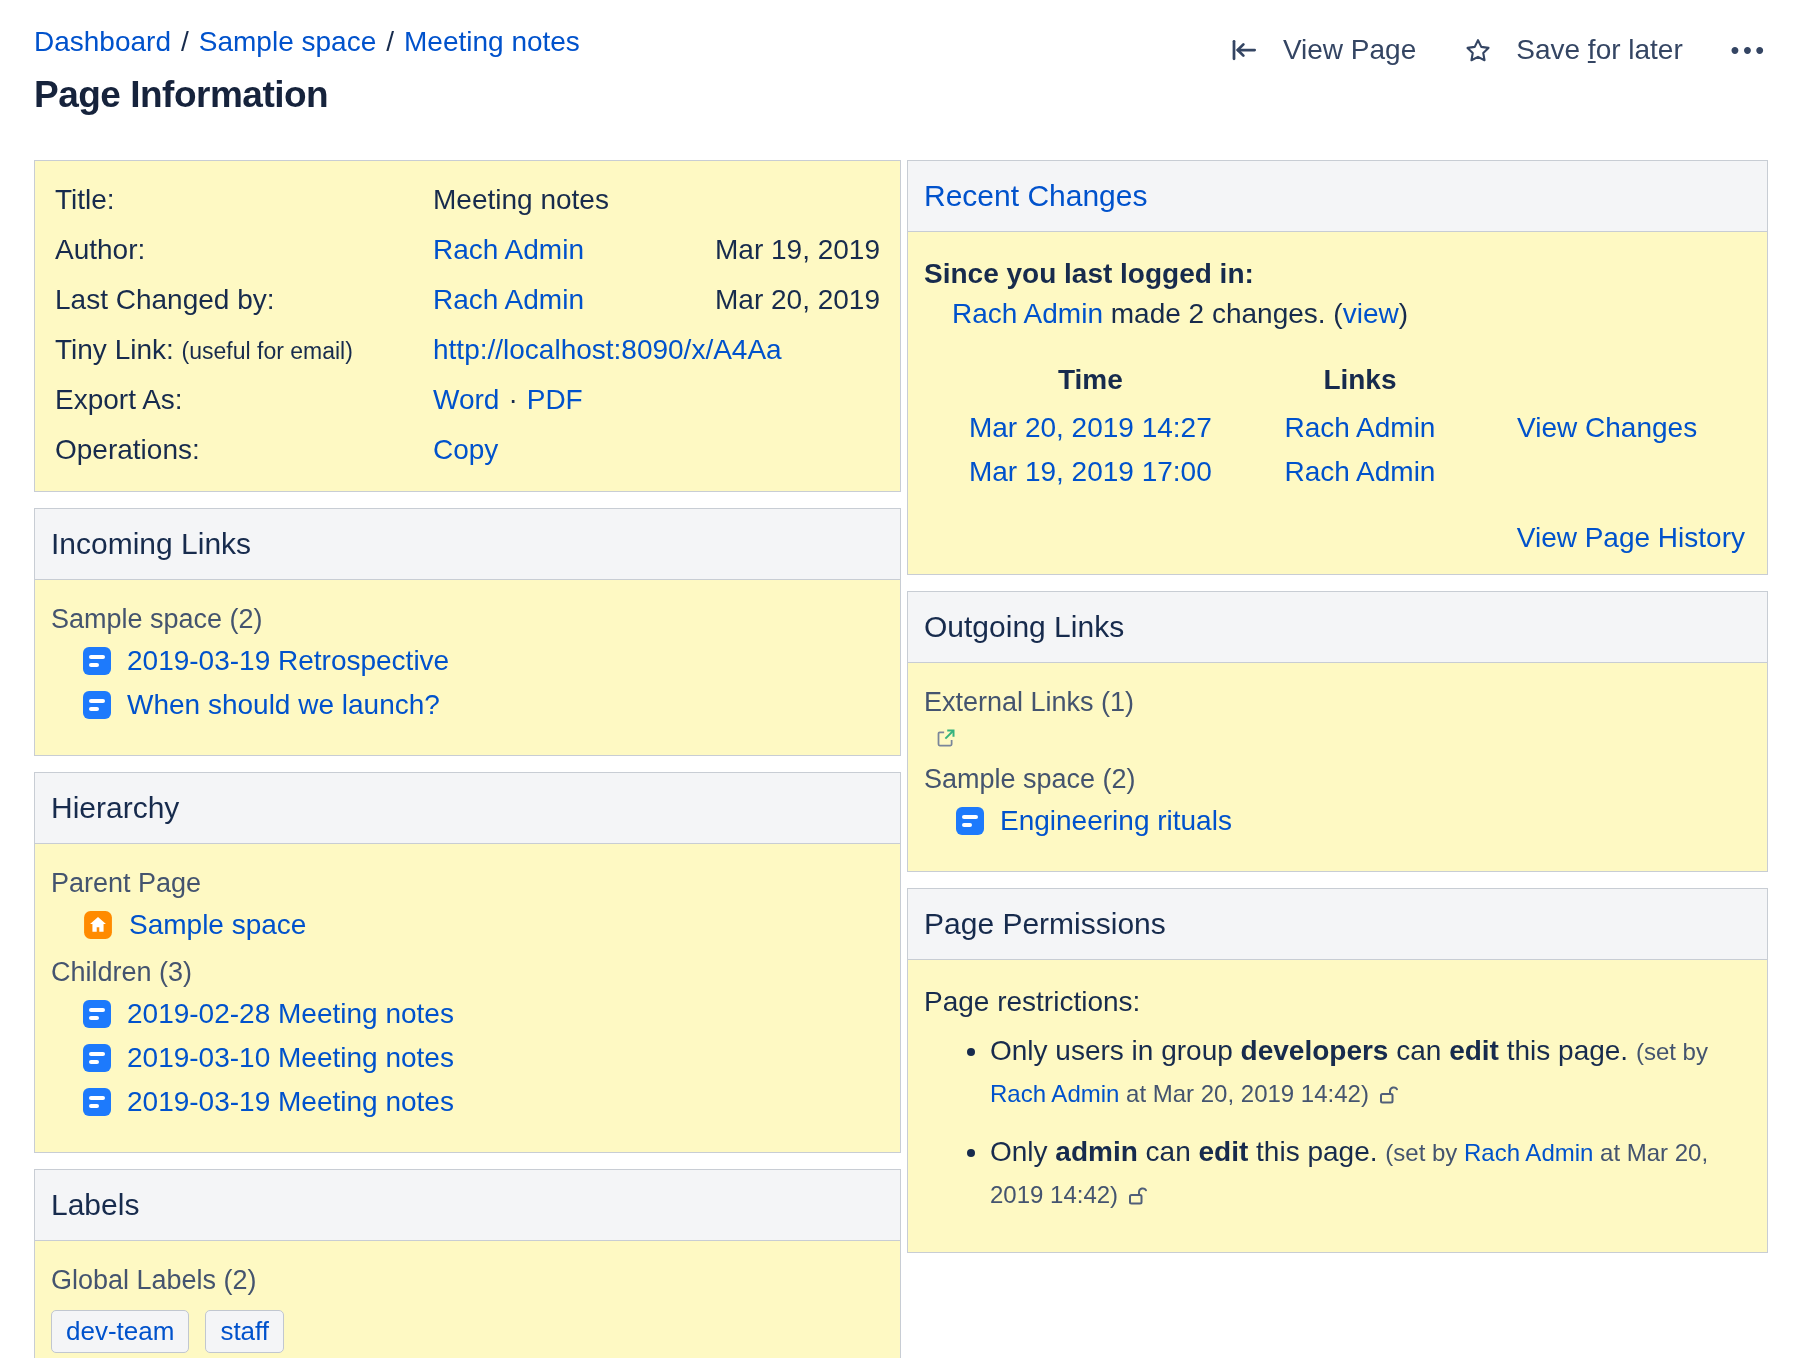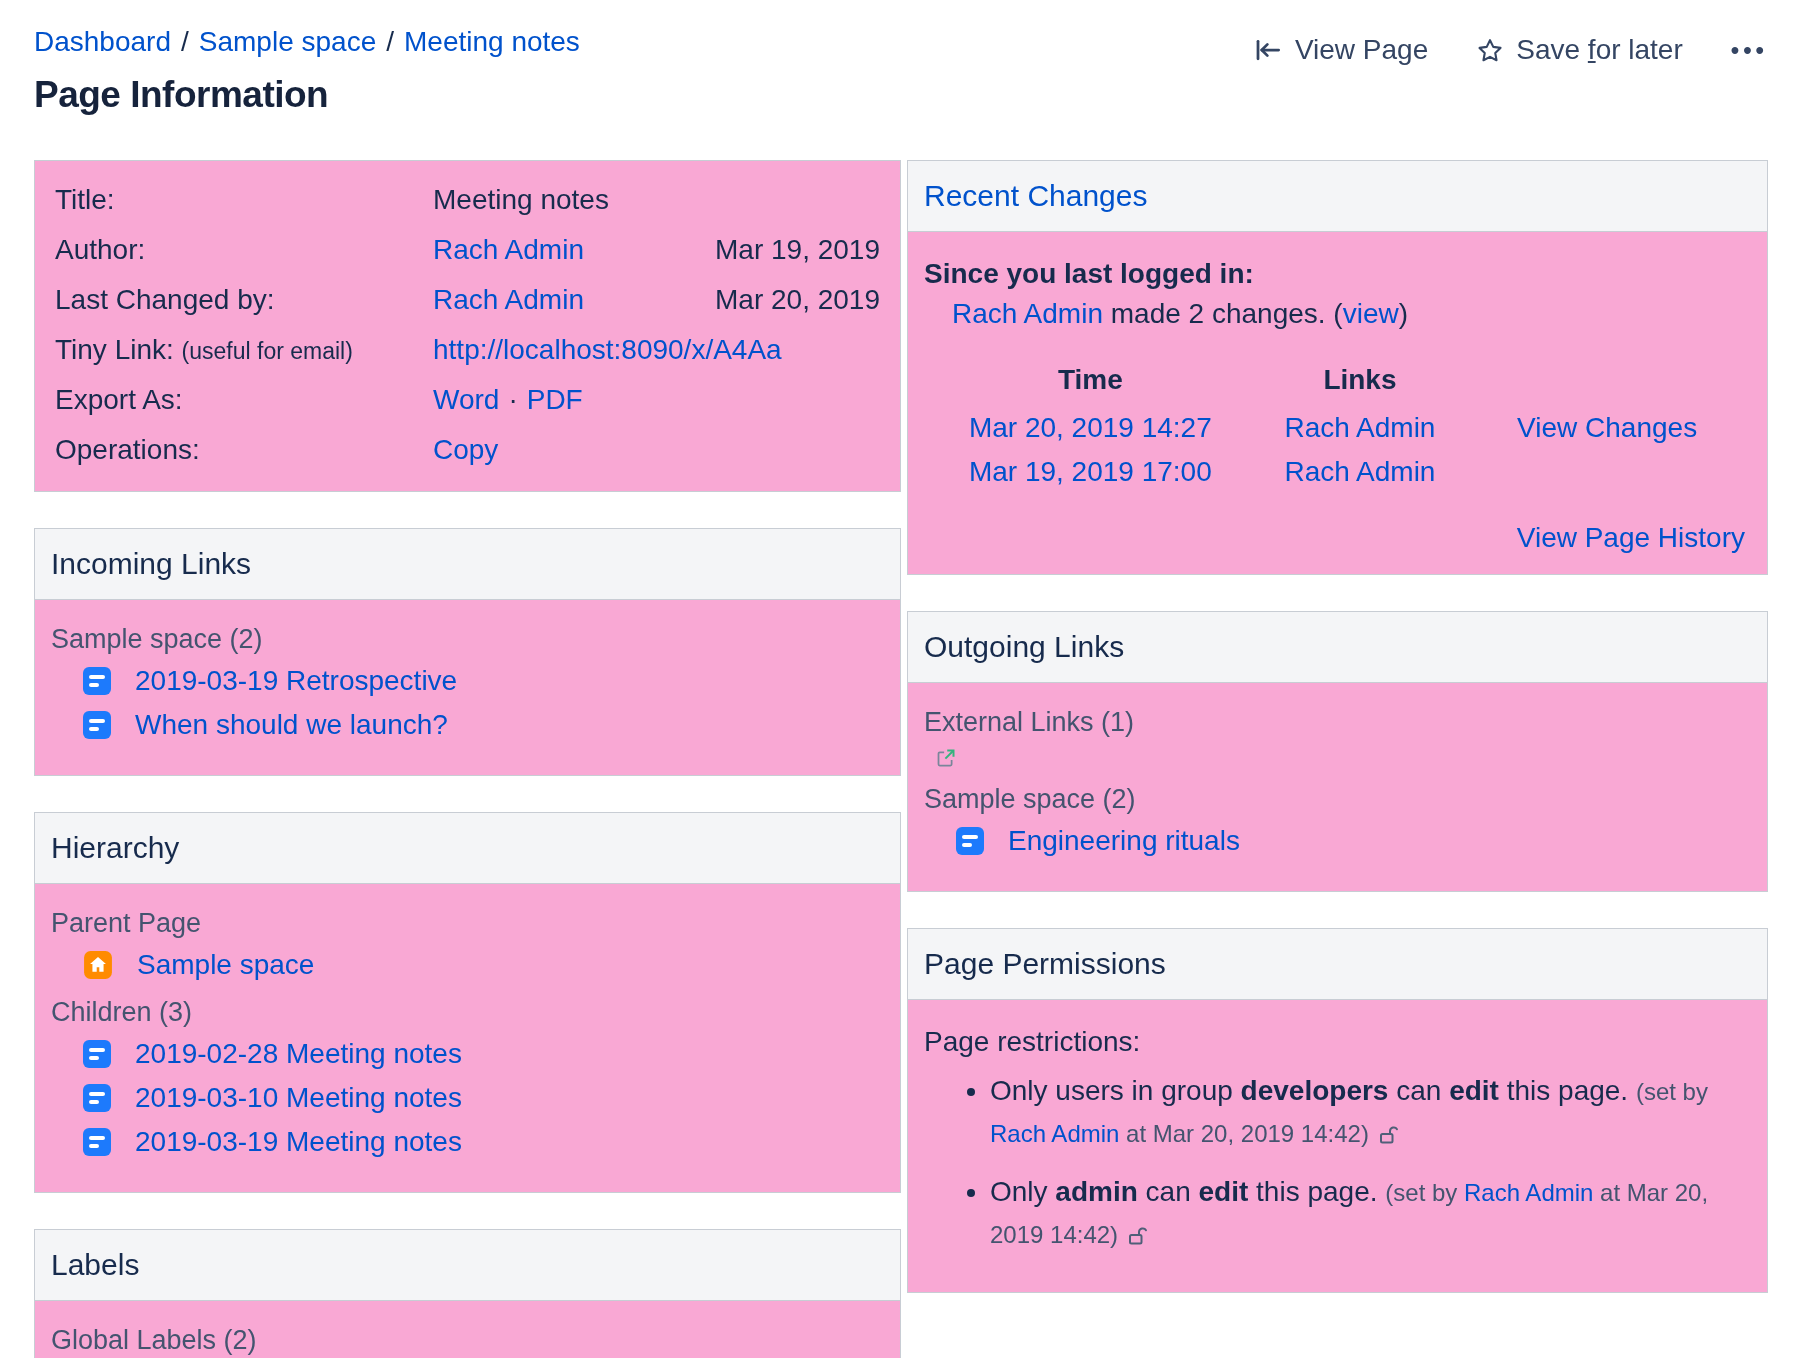--- a/index.html
+++ b/index.html
@@ -7,47 +7,47 @@
        font-family:"Liberation Sans","DejaVu Sans",sans-serif;font-size:28px}
   a{color:#0052CC;text-decoration:none;cursor:pointer}
   .page{padding:24px 32px 40px 34px}
 
   
   .topbar{display:flex;justify-content:space-between;align-items:flex-start}
   .breadcrumb{font-size:28px;line-height:1.3}
   .crumb-sep{color:#172B4D;margin:0 10px}
   .page-title{font-size:37px;font-weight:700;margin:14px 0 0;color:#16233c;letter-spacing:-0.5px}
   .top-actions{display:flex;align-items:center;gap:48px;padding-top:10px;font-size:28px}
-  .action{display:inline-flex;align-items:center;gap:12px;color:#344563}
+  .action{display:inline-flex;align-items:center;gap:24px;color:#344563}
   .accesskey{text-decoration:underline}
   .more-btn{font-size:24px;letter-spacing:4px;color:#344563;font-weight:700}
   .action-icon{display:inline-flex;align-items:center}
 
   
   .columns{display:flex;gap:6px;margin-top:44px;align-items:flex-start}
   .col-left{flex:0 0 867px;width:867px}
   .col-right{flex:1;min-width:0}
-  .panel{border:1px solid #c8cdd4;margin-bottom:36px;background:#f9a8d4}
+  .panel{border:1px solid #c8cdd4;margin-bottom:16px;background:#fef9c3}
   .panel-header{background:#f4f5f7;border-bottom:1px solid #c8cdd4;padding:18px 16px;font-size:30px;color:#172B4D}
   .panel-body{padding:14px 16px 20px;font-size:28px}
 
   
   .info-panel{padding:14px 20px 16px}
   .info-row{display:flex;align-items:baseline;padding:9px 0}
   .info-label{flex:0 0 378px}
   .hint{font-size:23px}
   .info-value{flex:1 1 auto;min-width:0}
   .info-date{margin-left:auto;text-align:right;white-space:nowrap;padding-left:20px}
   .dot-sep{margin:0 9px;color:#172B4D}
 
   
   .group-label{color:#44546F;font-size:27px;margin:10px 0 4px}
   .link-list{list-style:none;margin:2px 0 8px 32px;padding:0}
   .link-list.external{margin-left:12px}
-  .link-item{display:flex;align-items:center;gap:24px;padding:6px 0;font-size:28px}
+  .link-item{display:flex;align-items:center;gap:16px;padding:6px 0;font-size:28px}
   .page-icon{width:28px;height:28px;border-radius:6px;background:#1D7AFC;position:relative;flex:0 0 28px}
   .page-icon::before{content:"";position:absolute;left:6px;right:6px;top:8px;height:4px;background:#fff;border-radius:2px}
   .page-icon::after{content:"";position:absolute;left:6px;right:12px;top:16px;height:4px;background:#fff;border-radius:2px}
   .home-icon,.ext-icon{display:inline-flex;align-items:center;flex:0 0 auto}
 
   
   .chips{margin-top:14px;display:flex;gap:16px}
   .chip{background:#f4f5f7;border:1px solid #c1c7d0;border-radius:5px;padding:3px 14px;font-size:26px;line-height:1.35}
 
   

